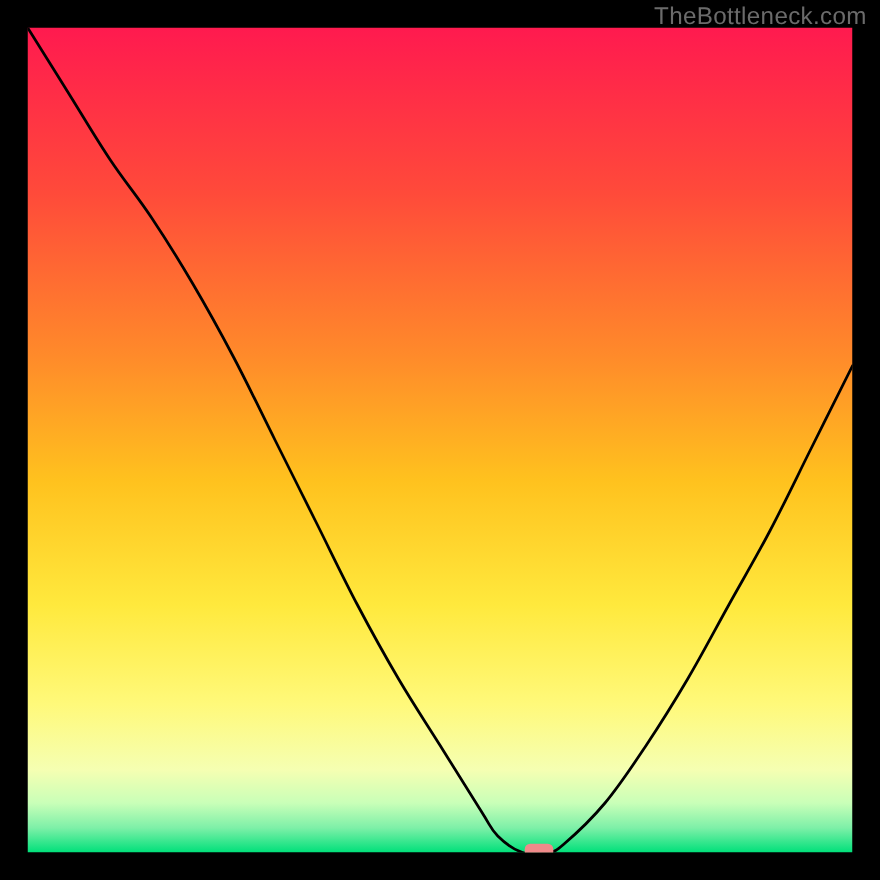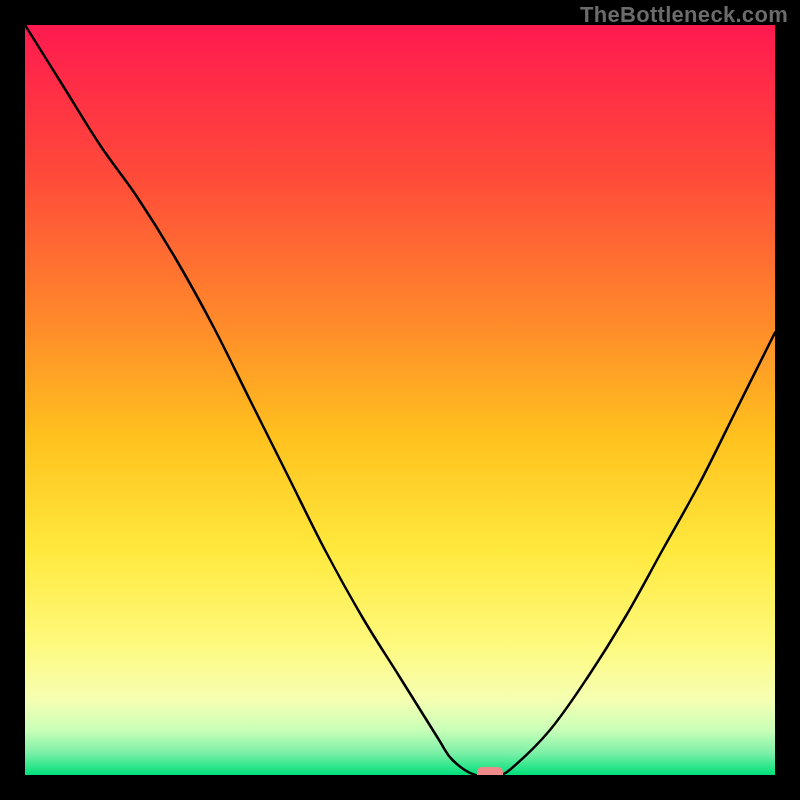--- a/index.html
+++ b/index.html
@@ -17,21 +17,21 @@
     height: 800px;
     background: #000;
   }
   .watermark {
     position: absolute;
     top: 2px;
     right: 12px;
     color: #6b6b6b;
     font-size: 22px;
     letter-spacing: 0.3px;
-    font-weight: 700;
+    font-weight: 400;
     z-index: 5;
   }
   .plot {
     position: absolute;
     left: 25px;
     top: 25px;
     width: 750px;
     height: 750px;
   }
   .plot svg {

